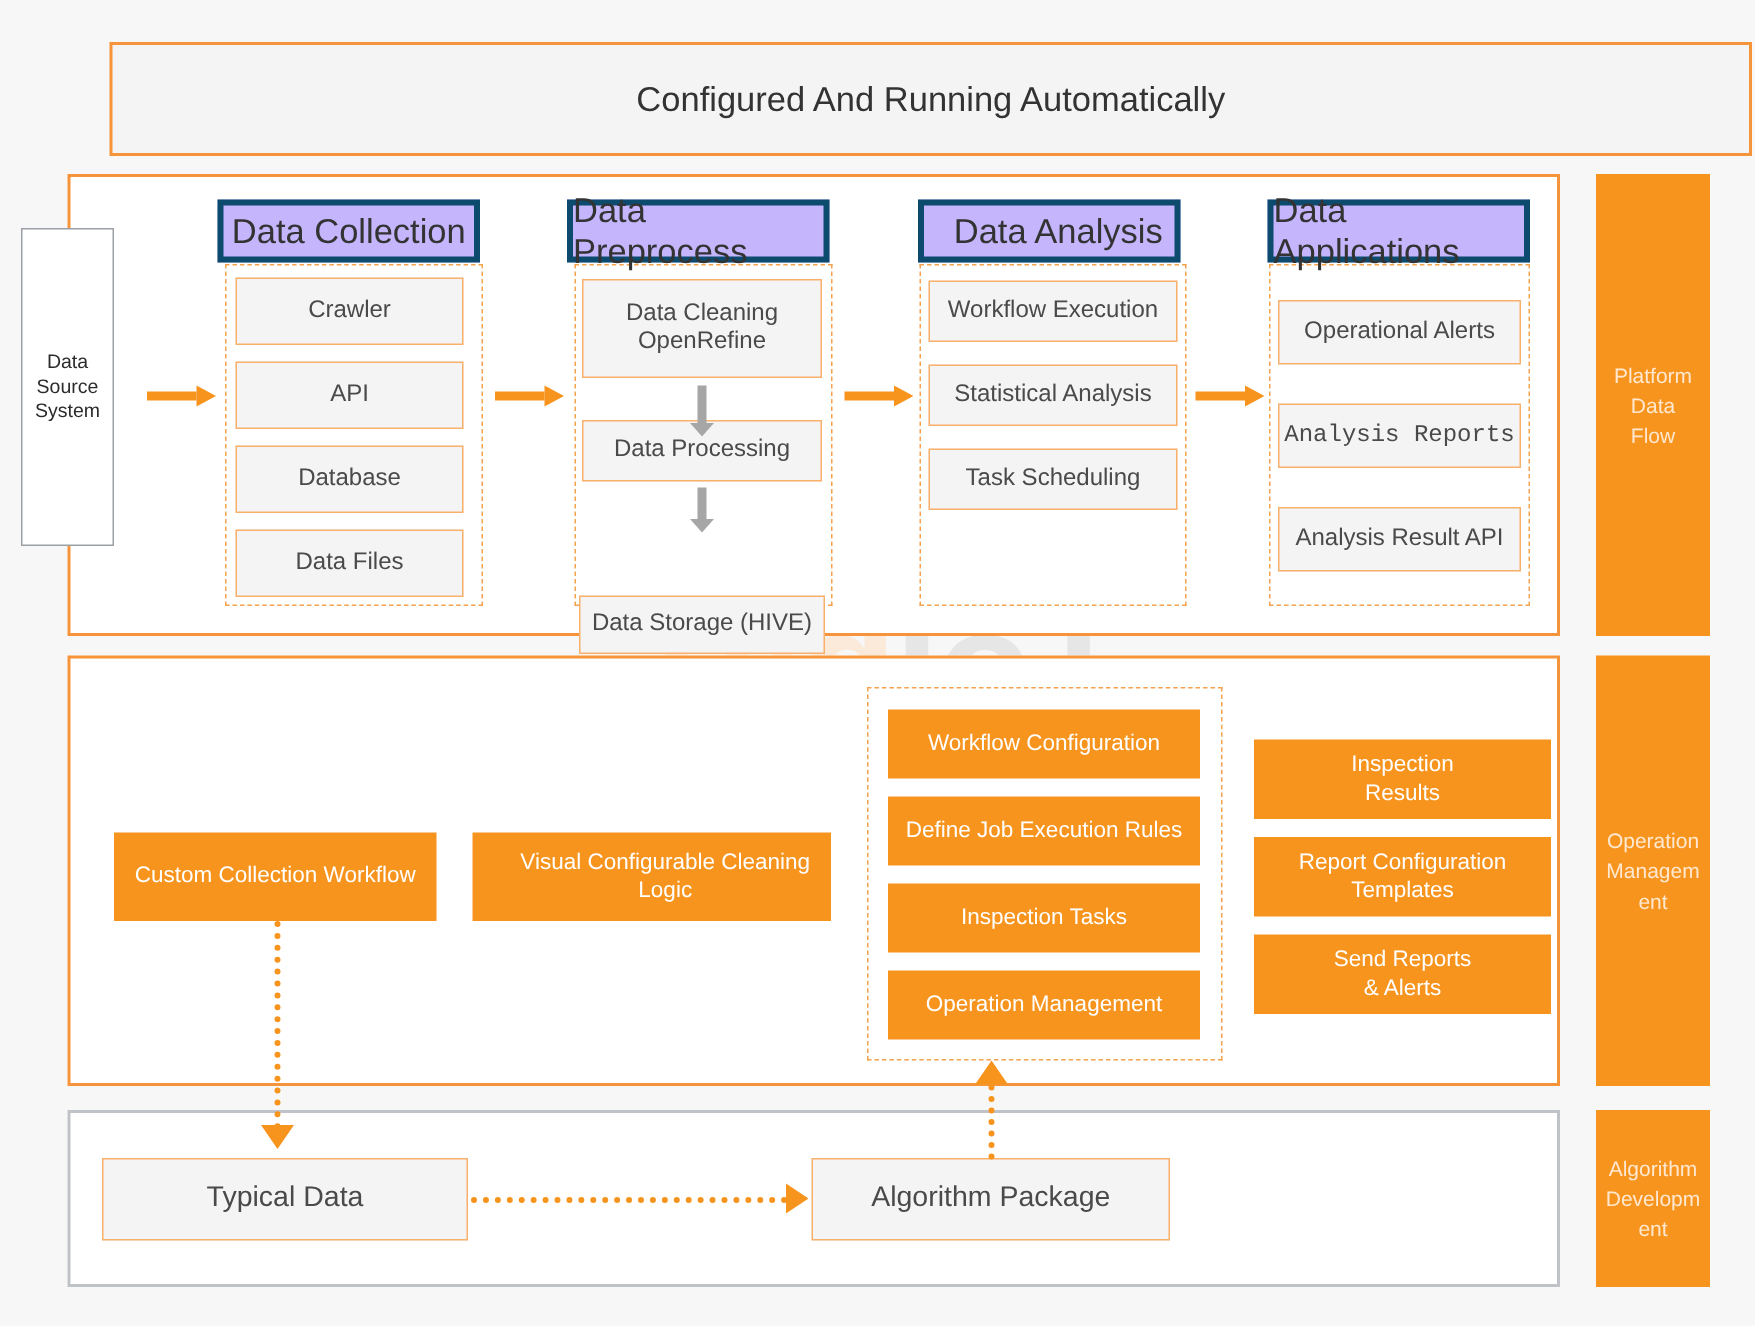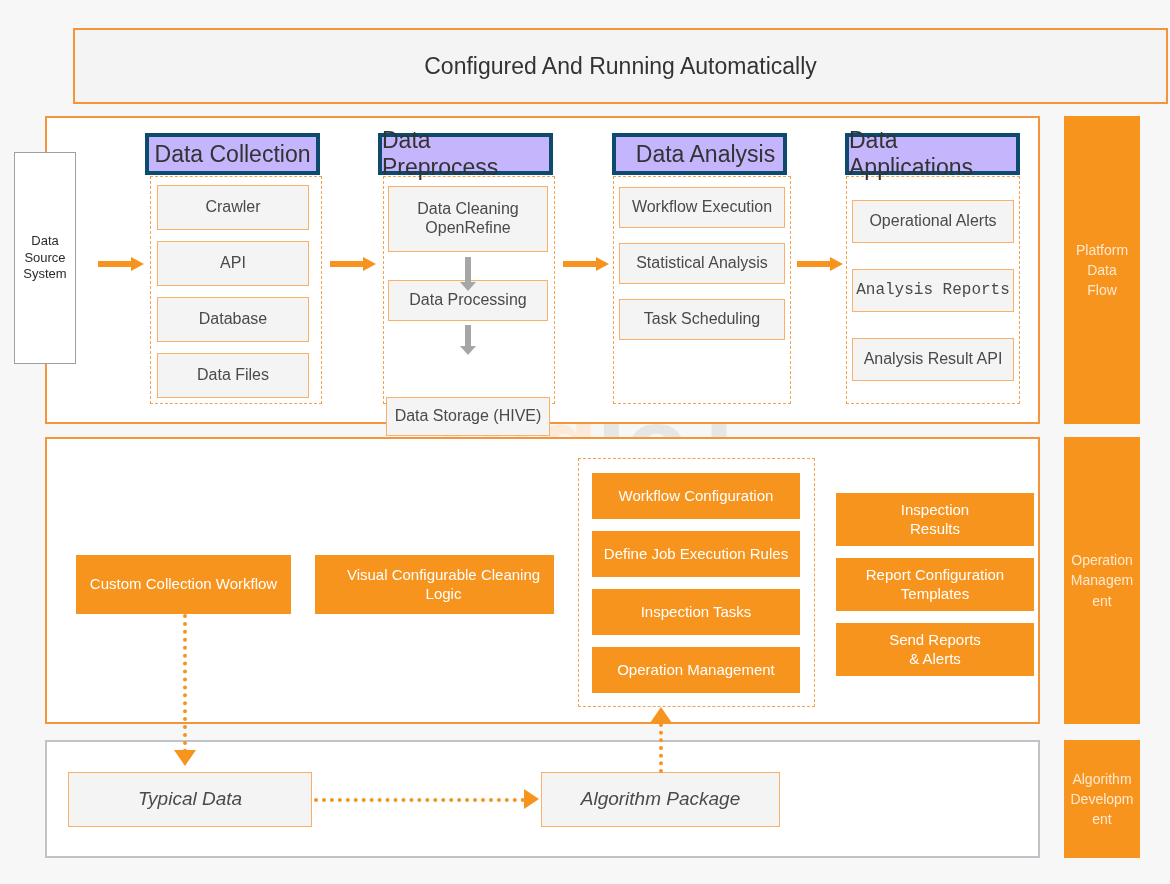--- a/index.html
+++ b/index.html
@@ -43,21 +43,21 @@
   }
   .dashgroup{
     border:1.5px dashed #f5a24f;background:transparent;z-index:2;
   }
   .cell{
     background:#f4f4f4;border:1.5px solid #f8b06a;
     display:flex;align-items:center;justify-content:center;
     text-align:center;color:#4a4a4a;font-size:16px;line-height:1.18;
     z-index:4;
   }
-  .cell.big{font-size:19px;color:#4a4a4a;font-style:italic;}
+  .cell.big{font-size:19px;color:#4a4a4a;}
 
   .srcbox{
     background:#ffffff;border:1.5px solid #9aa0a6;
     display:flex;align-items:center;justify-content:center;
     text-align:center;color:#2b2b2b;font-size:13px;line-height:1.3;
     z-index:6;
   }
 
   .ochip{
     background:#f7941e;

